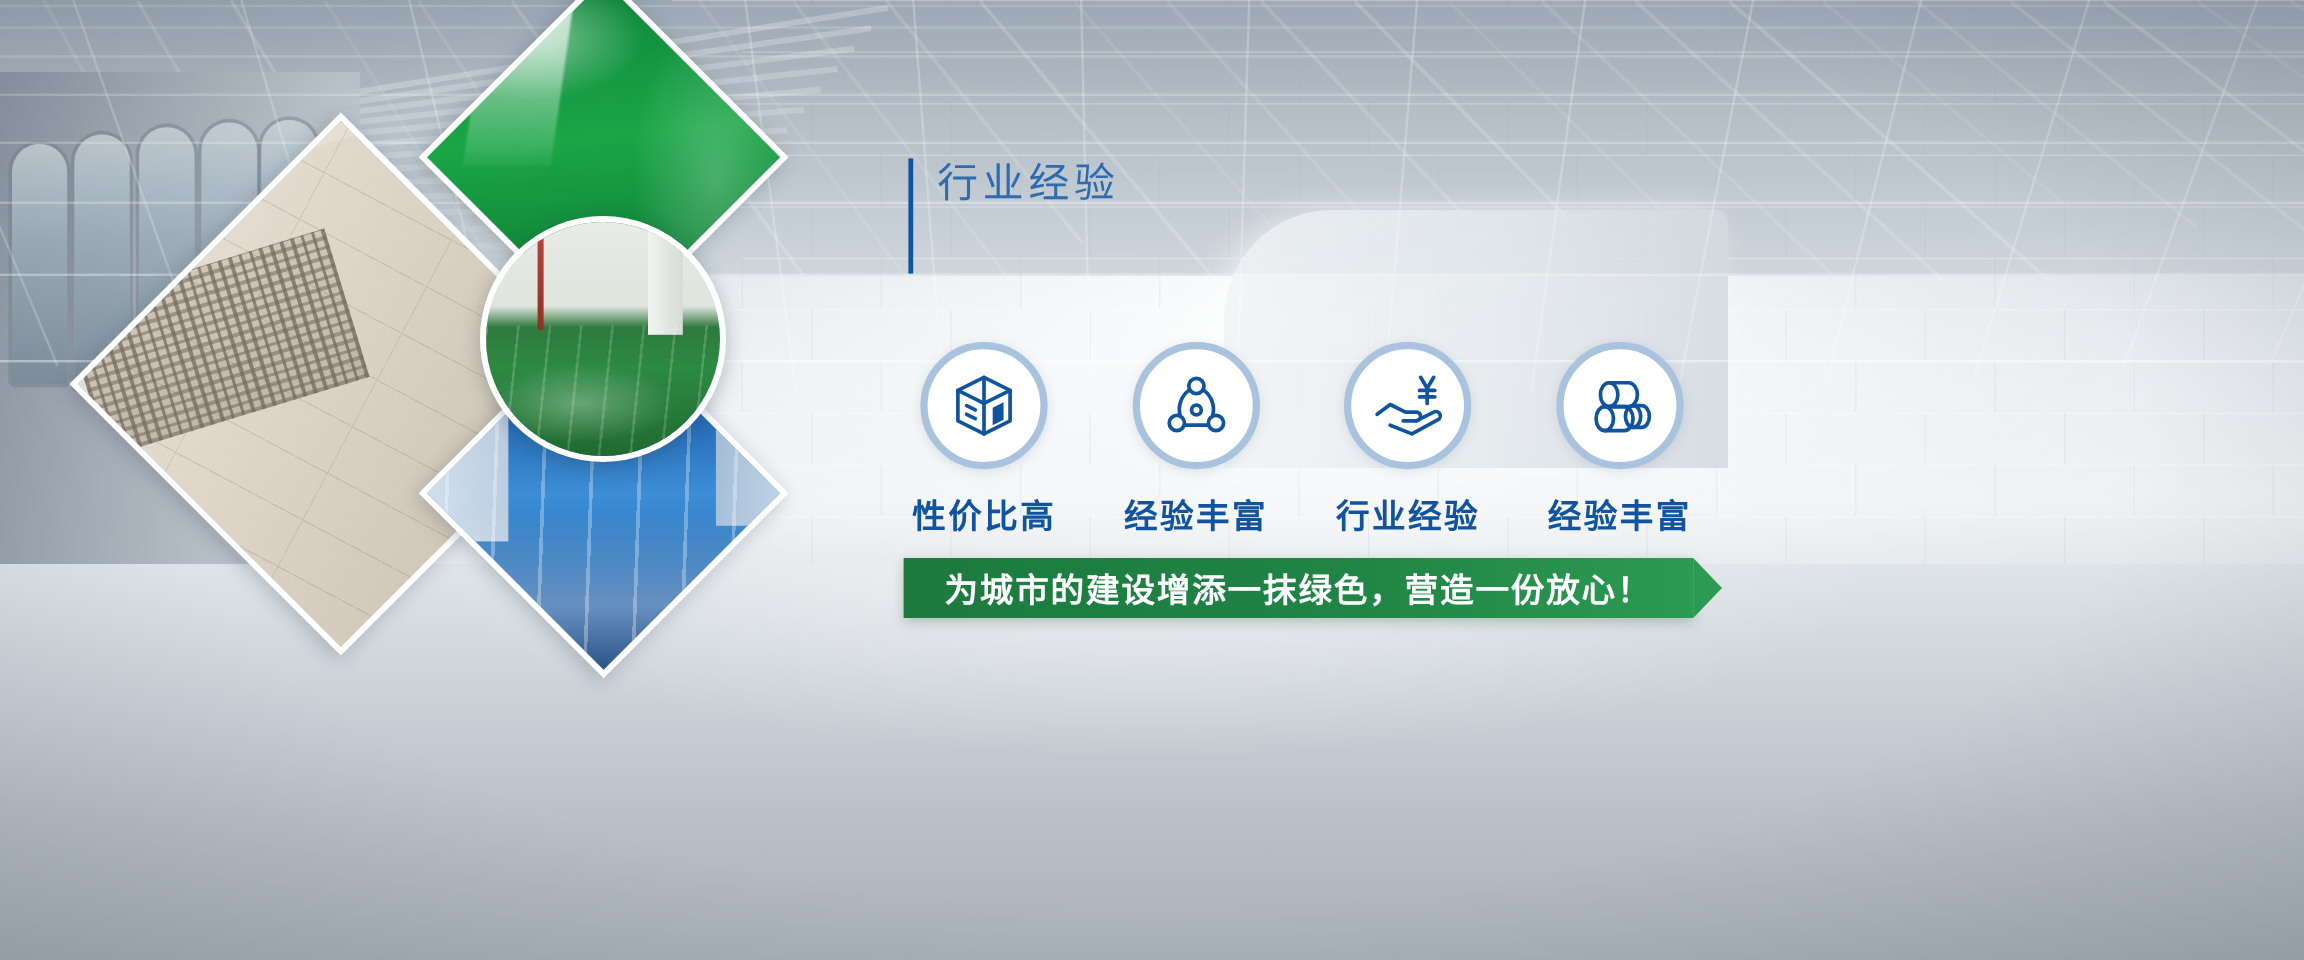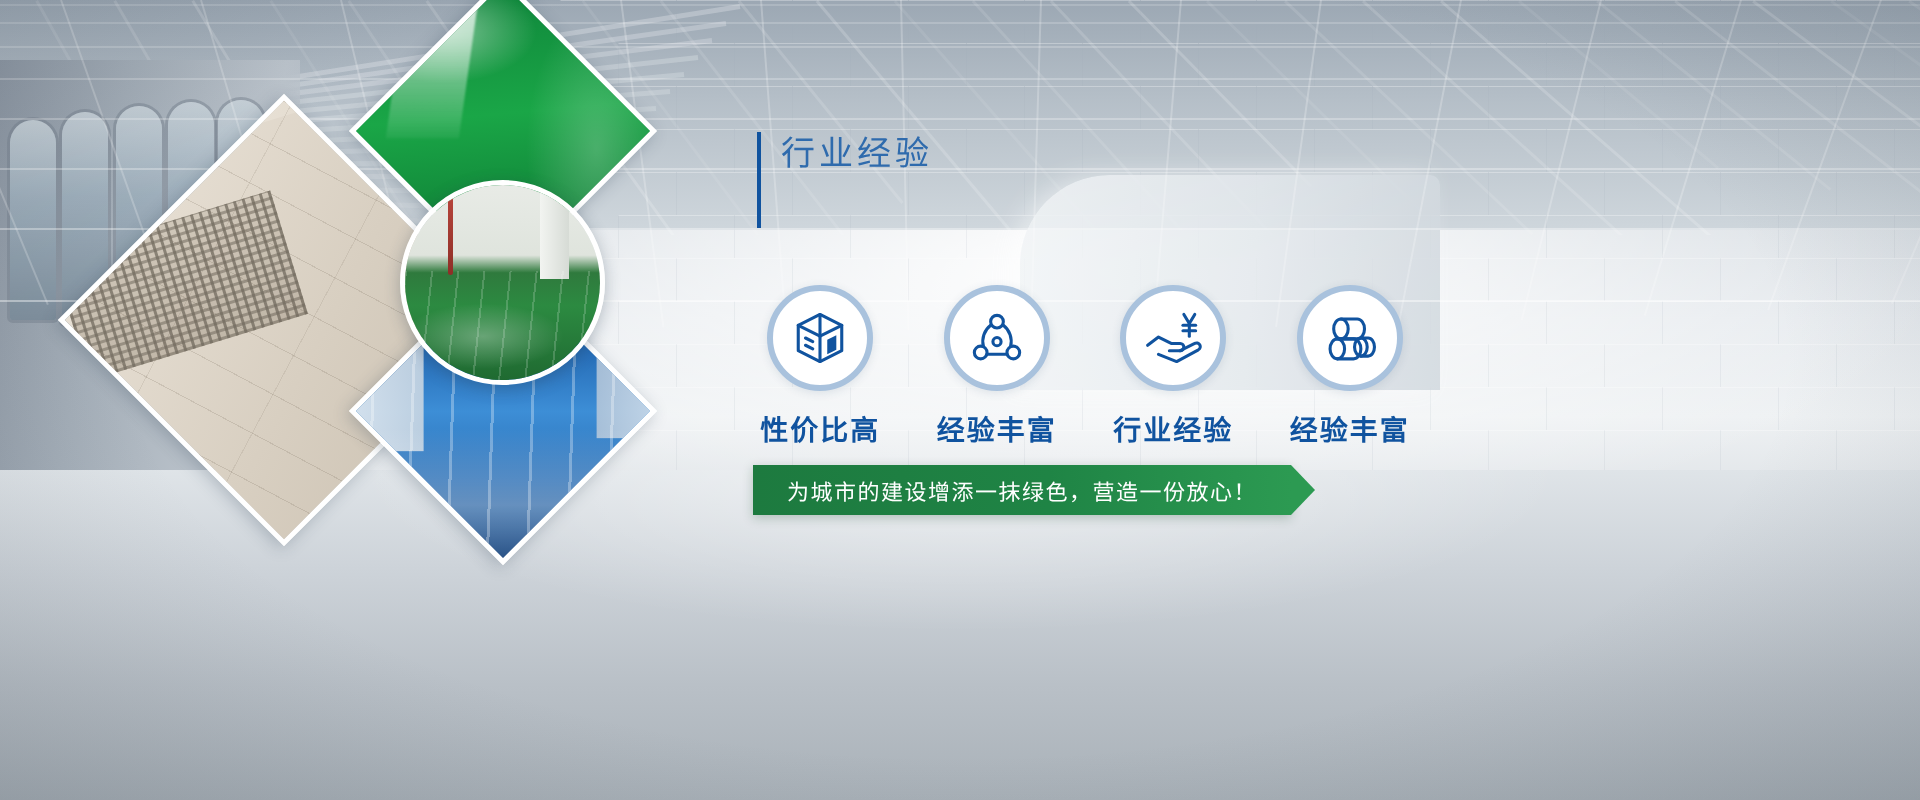--- a/index.html
+++ b/index.html
@@ -237,21 +237,21 @@
     background:linear-gradient(90deg,#1d7a3f 0%,#1f8445 55%,#2c9a52 100%);
     display:flex; align-items:center; padding:0 34px;
     box-shadow:0 3px 10px rgba(20,70,40,.25);
   }
   .ribbon::after{
     content:""; position:absolute; right:-24px; top:0;
     border-top:25px solid transparent; border-bottom:25px solid transparent;
     border-left:24px solid #2c9a52;
   }
   .ribbon-text{
-    color:#ffffff; font-size:22px; font-weight:400; letter-spacing:1.5px; white-space:nowrap;
+    color:#ffffff; font-size:28px; font-weight:700; letter-spacing:1.5px; white-space:nowrap;
   }
 </style>
 </head>
 <body>
 
 <div id="stage">
 
   <div class="bg-base"></div>
   <div class="ceiling"></div>
   <div class="truss" id="truss">

